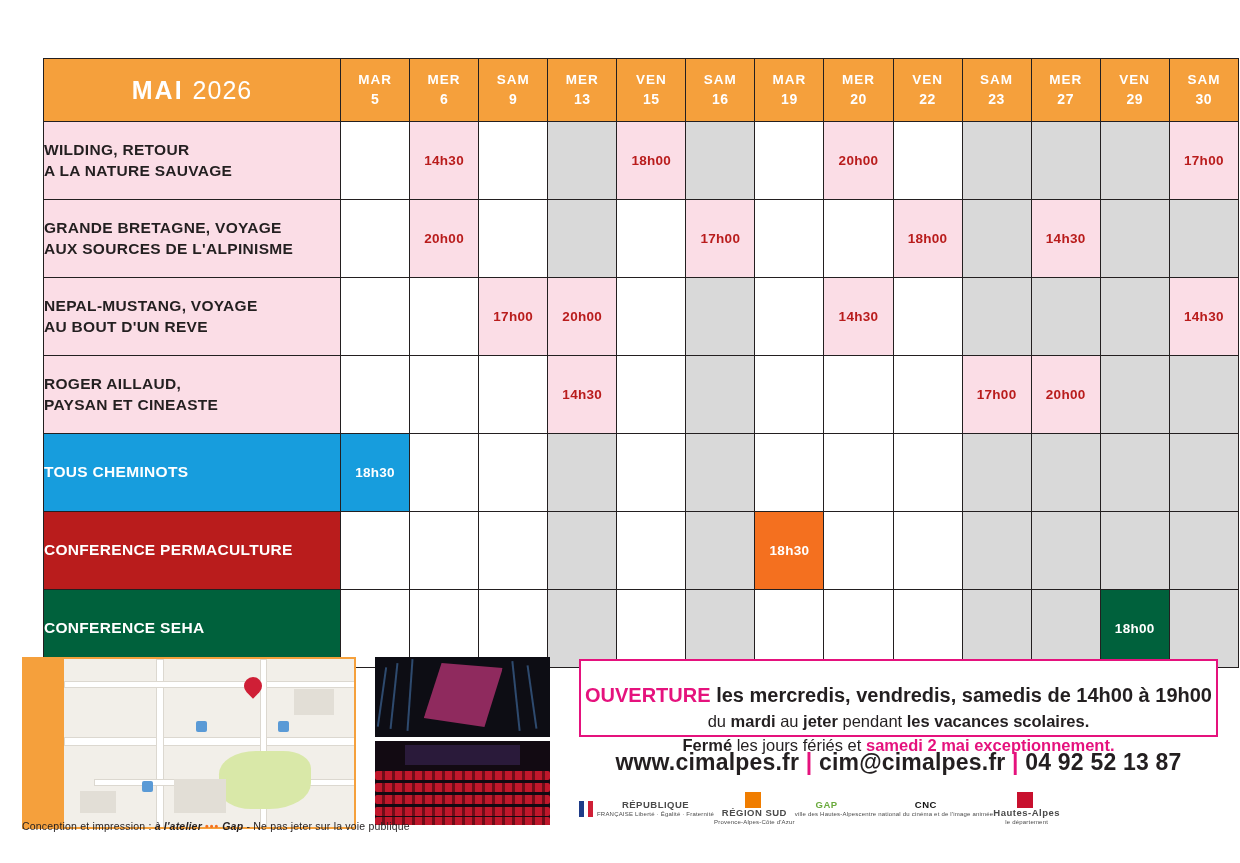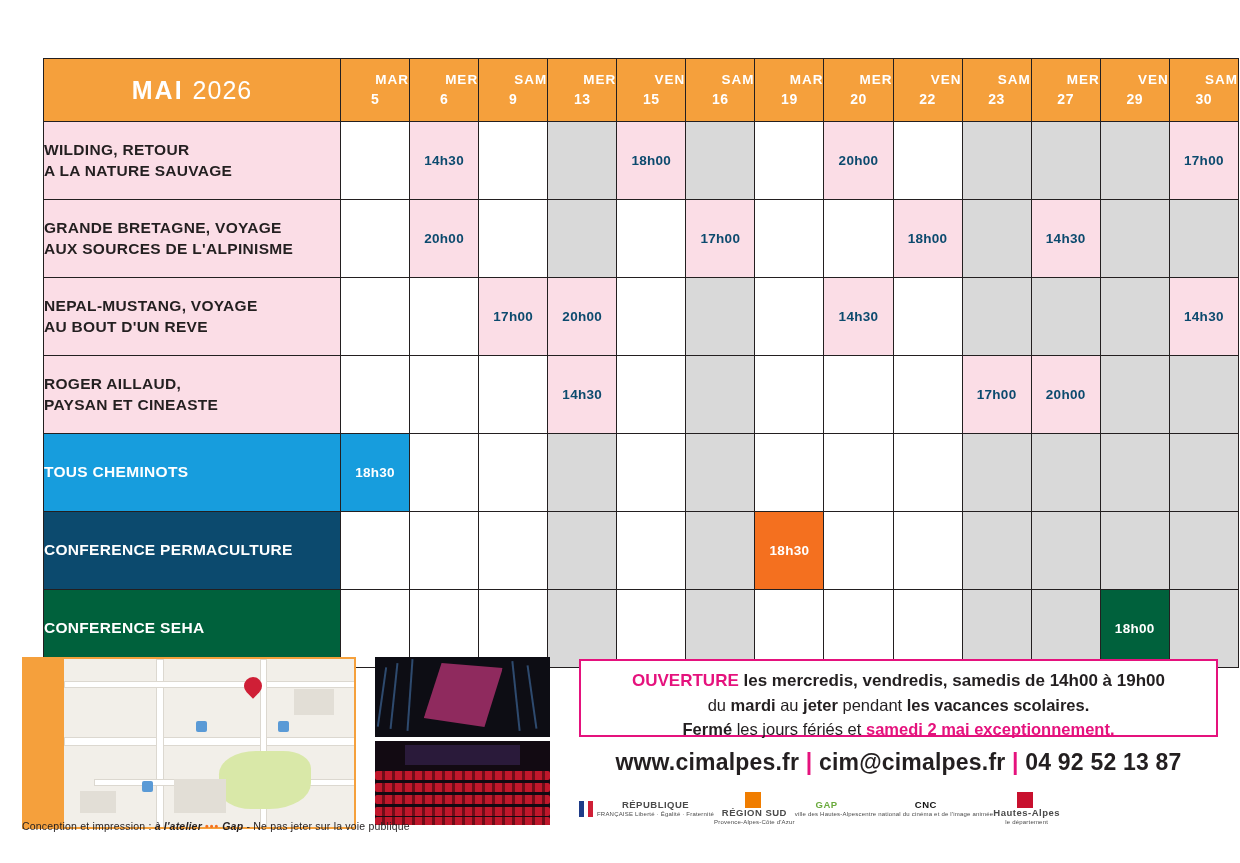--- a/index.html
+++ b/index.html
@@ -57,48 +57,48 @@
   th.daycol {
     background: #f5a03c;
     color: #ffffff;
     text-align: center;
     height: 62px;
     line-height: 1.25;
     font-size: 14px;
     font-weight: bold;
     letter-spacing: 0.5px;
   }
-  th.daycol .dow { display: block; font-size: 13.5px; letter-spacing: 1px; text-align: right;}
+  th.daycol .dow { display: block; font-size: 13.5px; letter-spacing: 1px;}
   th.daycol .dnum { display: block; font-size: 14px; margin-top: 2px;}
 
   td.filmname {
     height: 77px;
     padding: 0 0 0 12px;
     font-size: 15.5px;
     font-weight: bold;
     line-height: 1.3;
     letter-spacing: 0.3px;
     vertical-align: middle;
   }
   td.filmname.pink  { background: #fbdde6; color: #231f20; }
   td.filmname.blue  { background: #179ddd; color: #ffffff; }
-  td.filmname.orange{ background: #0c4a6e; color: #ffffff; }
+  td.filmname.orange{ background: #b91c1c; color: #ffffff; }
   td.filmname.green { background: #00613c; color: #ffffff; }
 
   td.slot {
     height: 77px;
     text-align: center;
     vertical-align: middle;
     font-size: 13.5px;
     font-weight: bold;
     letter-spacing: 0.3px;
   }
   td.slot.empty-white { background: #ffffff; }
   td.slot.empty-grey  { background: #d9d9d9; }
-  td.slot.t-pink  { background: #fbdde6; color: #0c4a6e; }
+  td.slot.t-pink  { background: #fbdde6; color: #b91c1c; }
   td.slot.t-blue  { background: #179ddd; color: #ffffff; }
   td.slot.t-orange{ background: #f4701f; color: #ffffff; }
   td.slot.t-green { background: #00613c; color: #ffffff; }
 
   
   .bottom {
     position: absolute;
     left: 22px;
     top: 657px;
     width: 1196px;
@@ -209,21 +209,21 @@
     background: #ffffff;
     text-align: center;
     padding-top: 8px;
     box-sizing: border-box;
     line-height: 1.45;
     font-size: 16.5px;
     font-weight: bold;
   }
   .opening-box .magenta { color: #e5127d; }
   .opening-box .reg { font-weight: normal; }
-  .opening-box .l1 { font-size: 17px; }
+  .opening-box .l1 { font-size: 20px; margin-top: 12px; }
 
   .contact {
     position: absolute;
     left: 557px; top: 92px;
     width: 639px;
     text-align: center;
     font-size: 23px;
     font-weight: bold;
     letter-spacing: 0.2px;
   }

